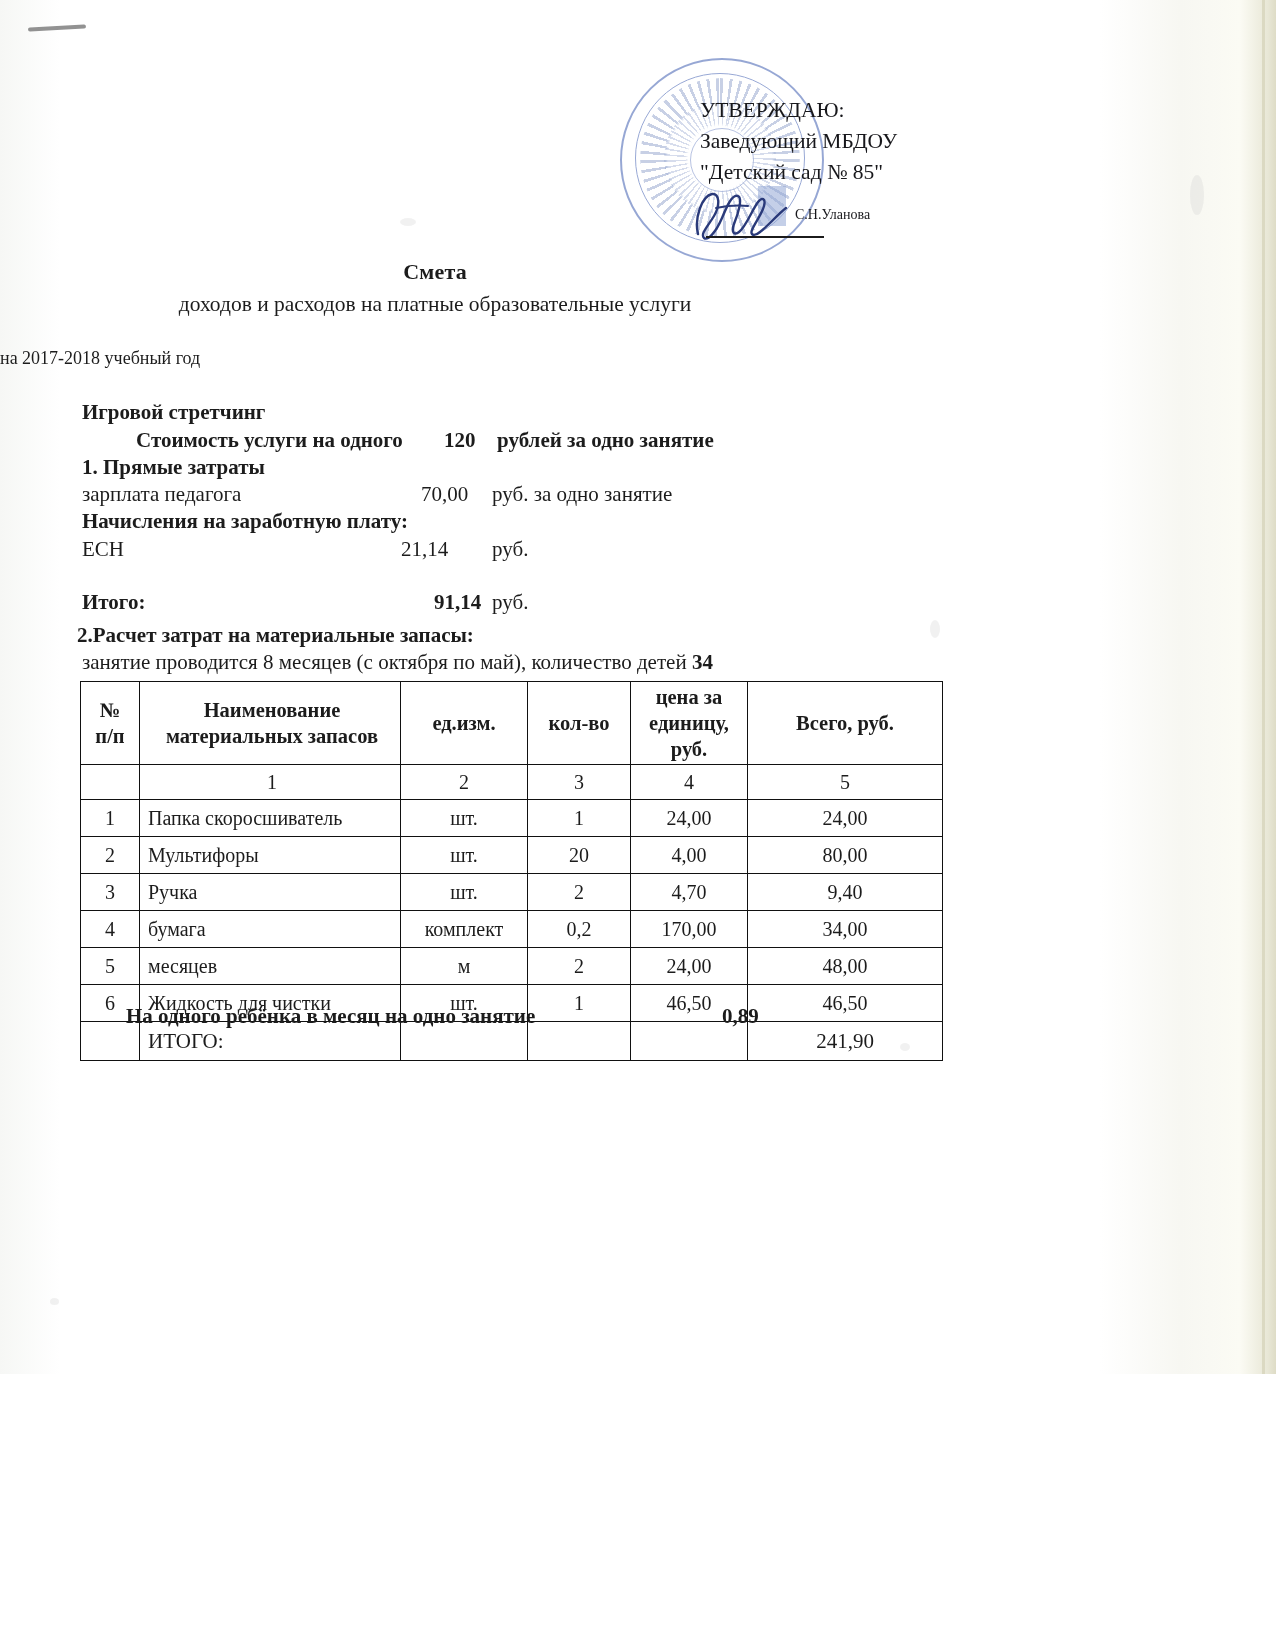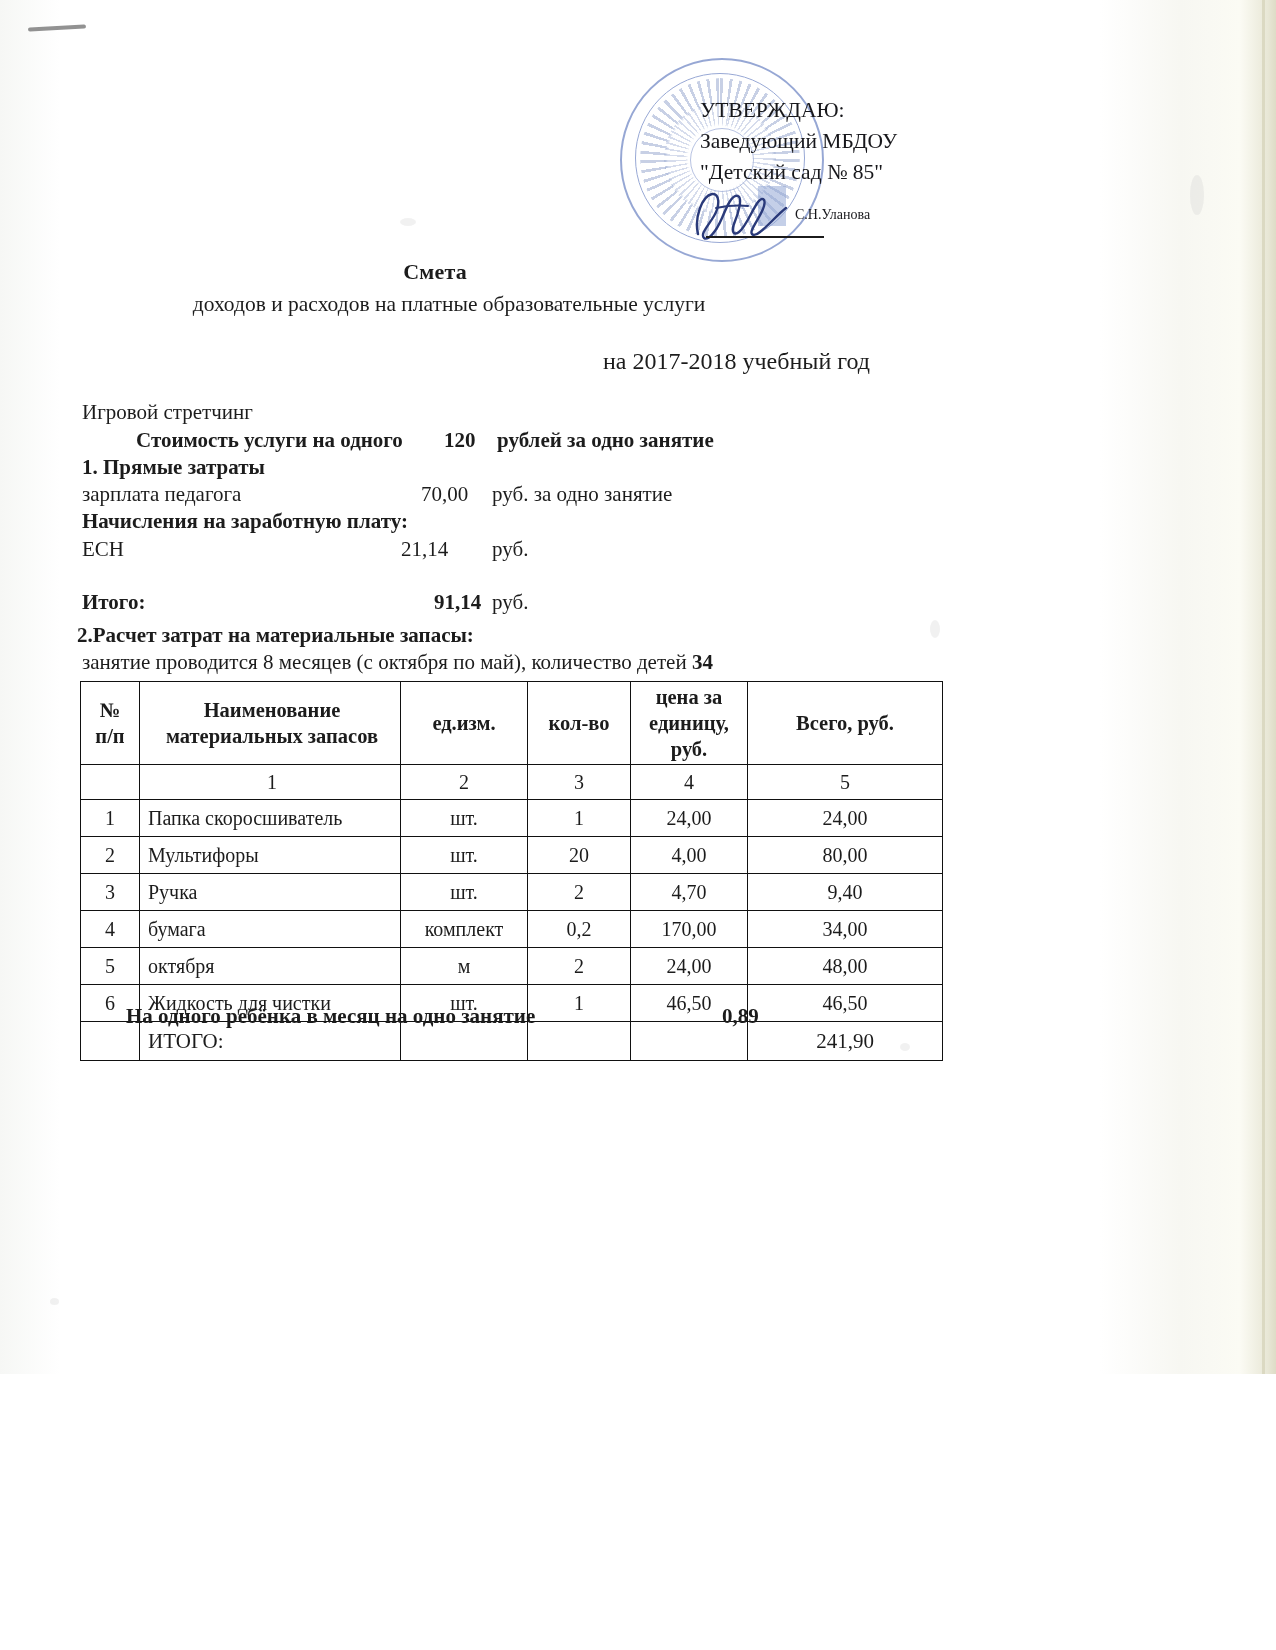--- a/index.html
+++ b/index.html
@@ -169,43 +169,42 @@
     font-weight: bold;
     letter-spacing: .2px;
   }
   .title-l2 {
     position: absolute;
     left: 0;
     top: 292px;
     width: 870px;
     text-align: center;
     font-size: 21.5px;
-    padding-left: 14px;
   }
   .title-l3 {
     position: absolute;
     left: 0;
     top: 319px;
     width: 870px;
     text-align: center;
     font-size: 21.5px;
   }
   .title-l4 {
     position: absolute;
     left: 0;
     top: 348px;
     width: 870px;
-    text-align: right;
-    font-size: 24px;
+    text-align: left;
+    font-size: 18px;
   }
 
   
   .line { position: absolute; font-size: 21px; white-space: nowrap; }
 
-  .svc-name   { left: 82px;  top: 400px; font-weight: normal; }
+  .svc-name   { left: 82px;  top: 400px; font-weight: bold; }
   .cost-label { left: 88px;  top: 428px; font-weight: bold; margin-left: 48px; }
   .cost-value { left: 444px; top: 428px; font-weight: bold; }
   .cost-unit  { left: 497px; top: 428px; font-weight: bold; }
 
   .sec1       { left: 82px;  top: 455px; font-weight: bold; }
 
   .sal-label  { left: 82px;  top: 482px; }
   .sal-value  { left: 421px; top: 482px; }
   .sal-unit   { left: 492px; top: 482px; }
 
@@ -396,21 +395,21 @@
         <tr class="datarow">
           <td class="c-num">4</td>
           <td class="c-name">бумага</td>
           <td class="c-unit">комплект</td>
           <td class="c-qty">0,2</td>
           <td class="c-price">170,00</td>
           <td class="c-total">34,00</td>
         </tr>
         <tr class="datarow">
           <td class="c-num">5</td>
-          <td class="c-name">октября</td>
+          <td class="c-name">месяцев</td>
           <td class="c-unit">м</td>
           <td class="c-qty">2</td>
           <td class="c-price">24,00</td>
           <td class="c-total">48,00</td>
         </tr>
         <tr class="datarow">
           <td class="c-num">6</td>
           <td class="c-name">Жидкость для чистки</td>
           <td class="c-unit">шт.</td>
           <td class="c-qty">1</td>

